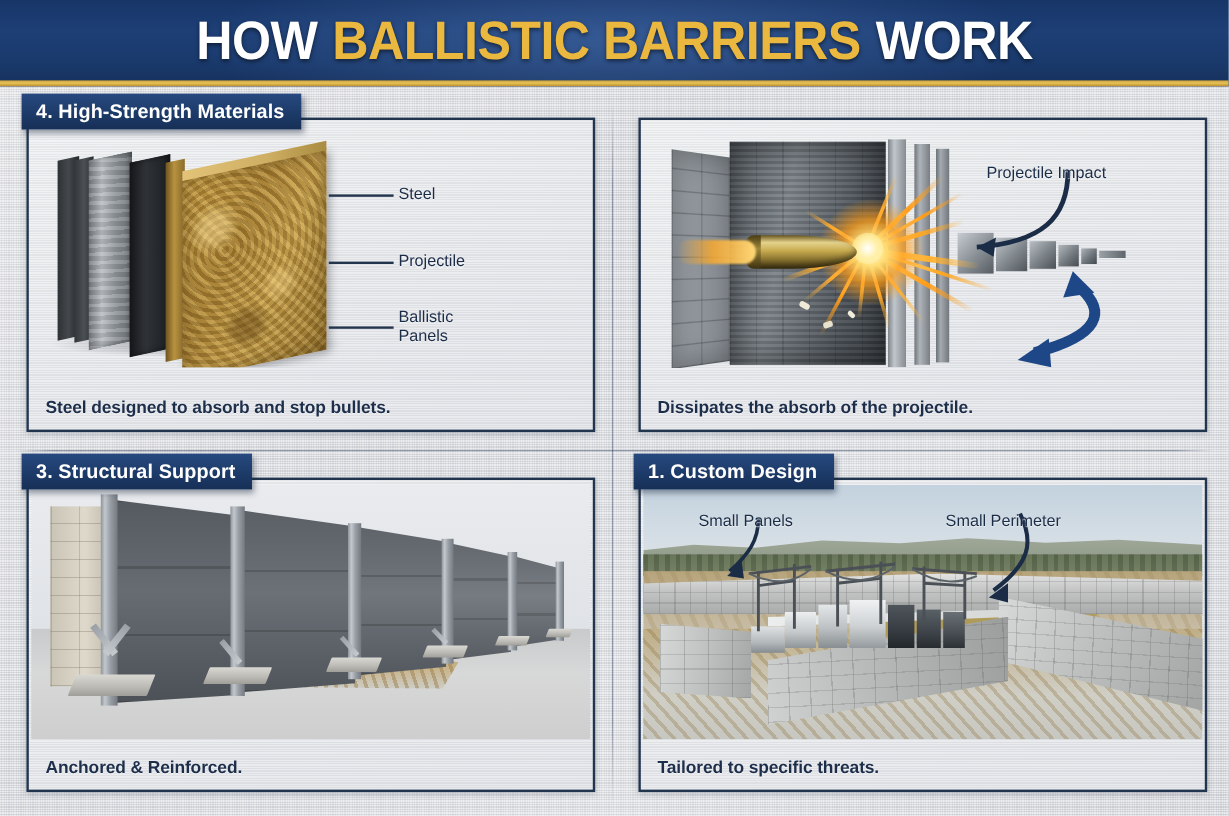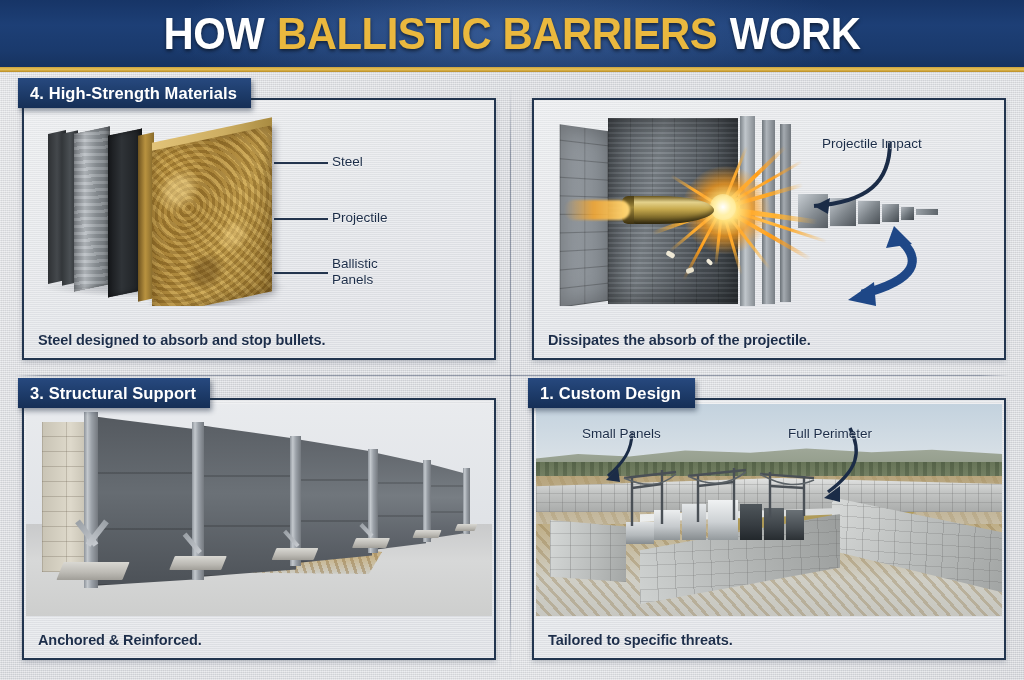--- a/index.html
+++ b/index.html
@@ -435,19 +435,19 @@
           <path d="M44,4 C44,22 36,34 20,48" stroke="#1b2c47" stroke-width="3" fill="none"></path>
           <polygon points="18,52 30,40 32,54" fill="#1b2c47"></polygon>
         </svg>
         <svg style="position:absolute;left:248px;top:22px;width:100px;height:86px;overflow:visible;">
           <path d="M66,2 C78,26 74,44 44,66" stroke="#1b2c47" stroke-width="3.4" fill="none"></path>
           <polygon points="40,72 56,60 56,76" fill="#1b2c47"></polygon>
         </svg>
       </div>
 
       <div class="callout" style="left:48px;top:26px;">Small Panels</div>
-      <div class="callout" style="left:254px;top:26px;">Full Perimeter</div>
+      <div class="callout" style="left:254px;top:26px;">Small Perimeter</div>
 
       <div class="caption">Tailored to specific threats.</div>
     </div>
 
   </div>
 </div>
 
 </body></html>

